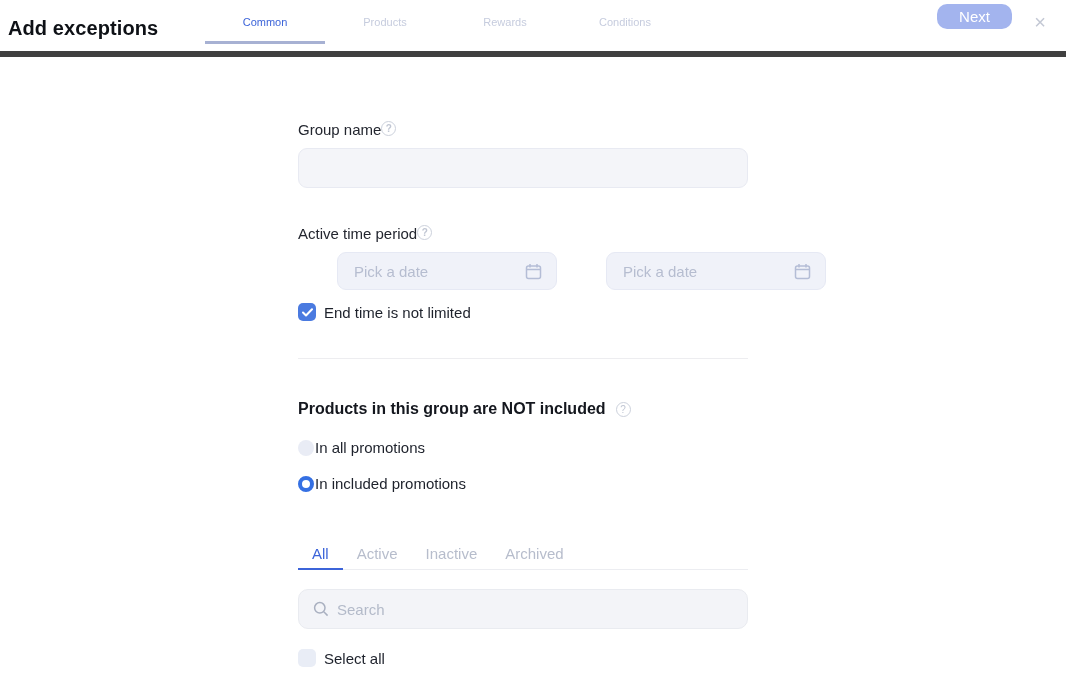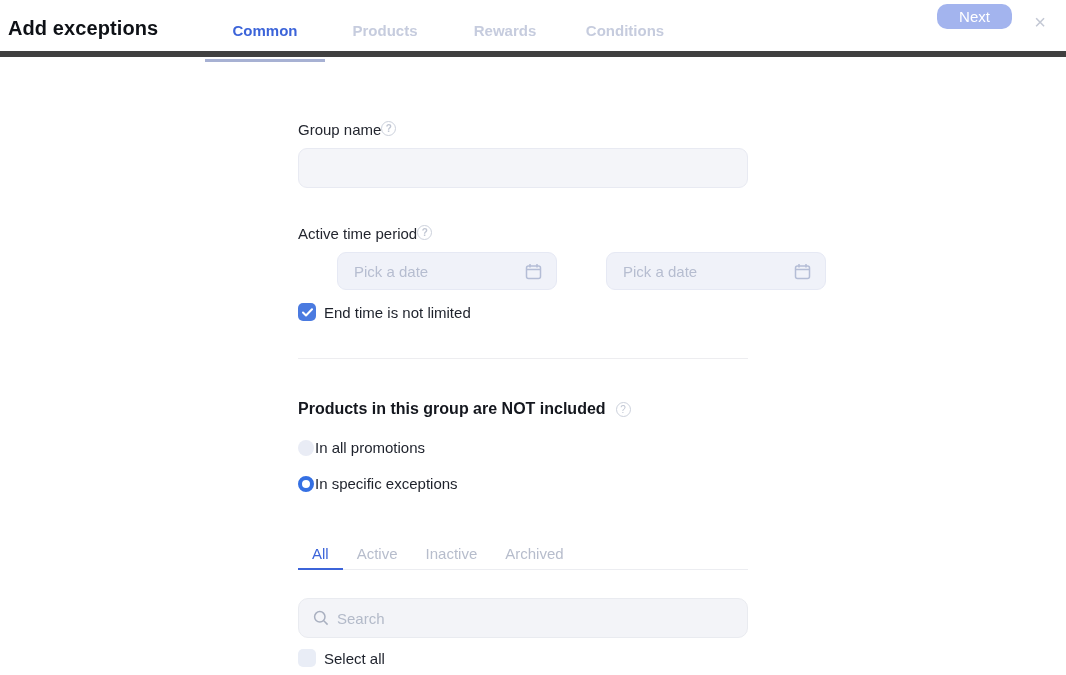--- a/index.html
+++ b/index.html
@@ -3,21 +3,21 @@
 <meta charset="utf-8">
 <style>
   * { margin: 0; padding: 0; box-sizing: border-box; }
   html, body { width: 1066px; height: 675px; background: #ffffff; overflow: hidden; }
   body { font-family: "Liberation Sans", "DejaVu Sans", sans-serif; color: #1d212b; position: relative; }
 
   
   .header { position: absolute; top: 0; left: 0; width: 1066px; height: 57px; background: #fff; border-bottom: 6px solid #404040; }
   .page-title { position: absolute; left: 8px; top: 0; height: 57px; display: flex; align-items: center; font-size: 20px; font-weight: 700; color: #0e1116; letter-spacing: .1px; }
   .header-tabs { position: absolute; left: 205px; top: 0; height: 57px; display: flex; }
-  .htab { width: 120px; height: 61px; display: flex; align-items: center; justify-content: center; font-size: 15px; font-weight: 700; color: #c6ccde; cursor: pointer; position: relative; }
+  .htab { width: 120px; height: 43px; display: flex; align-items: center; justify-content: center; font-size: 11px; font-weight: 400; color: #c6ccde; cursor: pointer; position: relative; }
   .htab.active { color: #3c64d9; }
   .htab.active::after { content: ""; position: absolute; left: 0; right: 0; bottom: -1px; height: 3px; background: #a7b1d3; }
   .next-btn { position: absolute; left: 937px; top: 4px; width: 75px; height: 25px; background: #a3b4ee; color: #ffffff; border: none; border-radius: 10px; font-size: 15px; font-family: Liberation Sans, sans-serif; cursor: pointer; }
   .close-x { position: absolute; left: 1028px; top: 10px; width: 24px; height: 24px; display: flex; align-items: center; justify-content: center; color: #c3c8d4; font-size: 20px; font-weight: 400; cursor: pointer; line-height: 1; }
 
   
   .field-label { position: absolute; display: flex; align-items: flex-start; font-size: 15px; color: #23262f; }
   .help-icon { width: 15px; height: 15px; border: 1px solid #ccd1dc; border-radius: 50%; color: #c0c6d3; font-size: 10px; display: inline-flex; align-items: center; justify-content: center; font-weight: 700; flex: none; }
   .text-input { position: absolute; left: 298px; width: 450px; height: 40px; background: #f4f5f9; border: 1px solid #e8eaf2; border-radius: 9px; font-size: 15px; font-family: inherit; color: #23262f; padding: 0 16px; outline: none; }
   .text-input::placeholder { color: #b6bdd0; }
@@ -46,21 +46,21 @@
   .section-heading { position: absolute; left: 298px; top: 400px; display: flex; align-items: center; gap: 10px; font-size: 16px; font-weight: 700; color: #14171e; }
   .section-heading .help-icon { font-weight: 400; }
 
   
   .inner-tabs { position: absolute; left: 298px; top: 538px; width: 450px; height: 32px; display: flex; border-bottom: 1px solid #ecedf1; }
   .itab { padding: 0 14px; display: flex; align-items: center; font-size: 15px; color: #b7bdcc; cursor: pointer; position: relative; }
   .itab.active { color: #3c64d9; }
   .itab.active::after { content: ""; position: absolute; left: 0; right: 0; bottom: -1px; height: 2px; background: #3c64d9; }
 
   
-  .search-wrap { position: absolute; left: 298px; top: 589px; width: 450px; height: 40px; background: #f3f4f8; border: 1px solid #e9ebf0; border-radius: 10px; display: flex; align-items: center; padding: 0 14px; gap: 8px; margin-top: 9px; }
+  .search-wrap { position: absolute; left: 298px; top: 589px; width: 450px; height: 40px; background: #f3f4f8; border: 1px solid #e9ebf0; border-radius: 10px; display: flex; align-items: center; padding: 0 14px; gap: 8px; }
   .search-icon { flex: none; width: 16px; height: 16px; color: #a9b0c0; }
   .search-wrap input { flex: 1; border: none; background: transparent; outline: none; font-size: 15px; font-family: inherit; color: #23262f; }
   .search-wrap input::placeholder { color: #b3bac9; }
 </style>
 </head>
 <body>
 
 <div class="header">
   <div class="page-title">Add exceptions</div>
 
@@ -122,21 +122,21 @@
   <span>Products in this group are NOT included</span>
   <span class="help-icon">?</span>
 </div>
 
 <div class="radio-row" style="top:439px;">
   <span class="radio off"></span>
   <span class="radio-label">In all promotions</span>
 </div>
 <div class="radio-row" style="top:475px;">
   <span class="radio on"></span>
-  <span class="radio-label">In specific exceptions</span>
+  <span class="radio-label">In included promotions</span>
 </div>
 
 <div class="inner-tabs">
   <div class="itab active">All</div>
   <div class="itab">Active</div>
   <div class="itab">Inactive</div>
   <div class="itab">Archived</div>
 </div>
 
 <div class="search-wrap">

